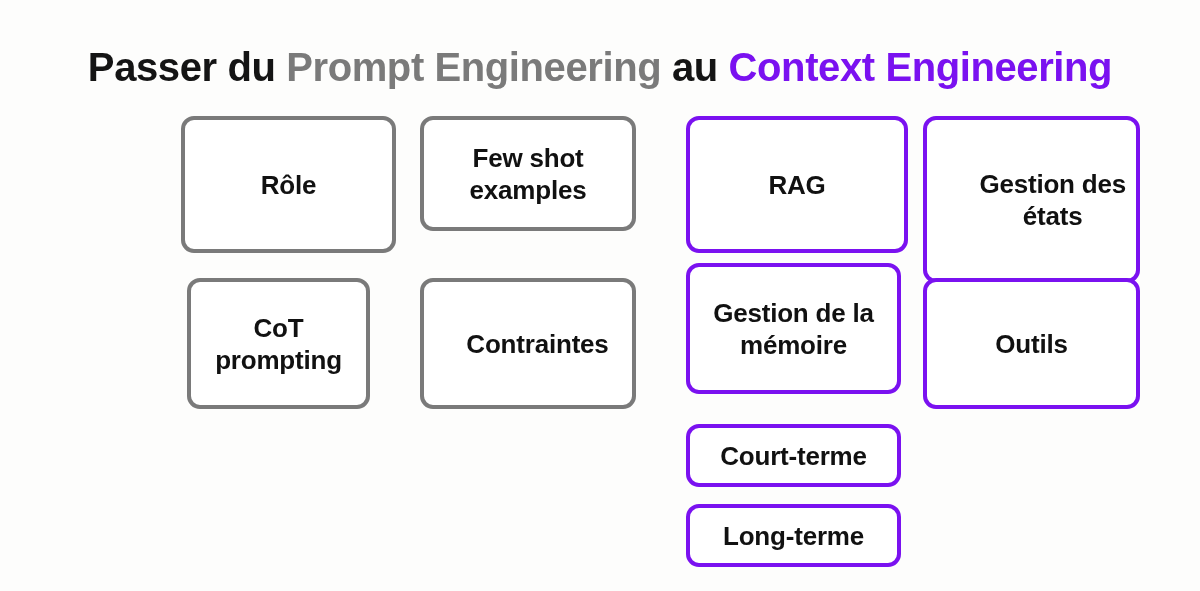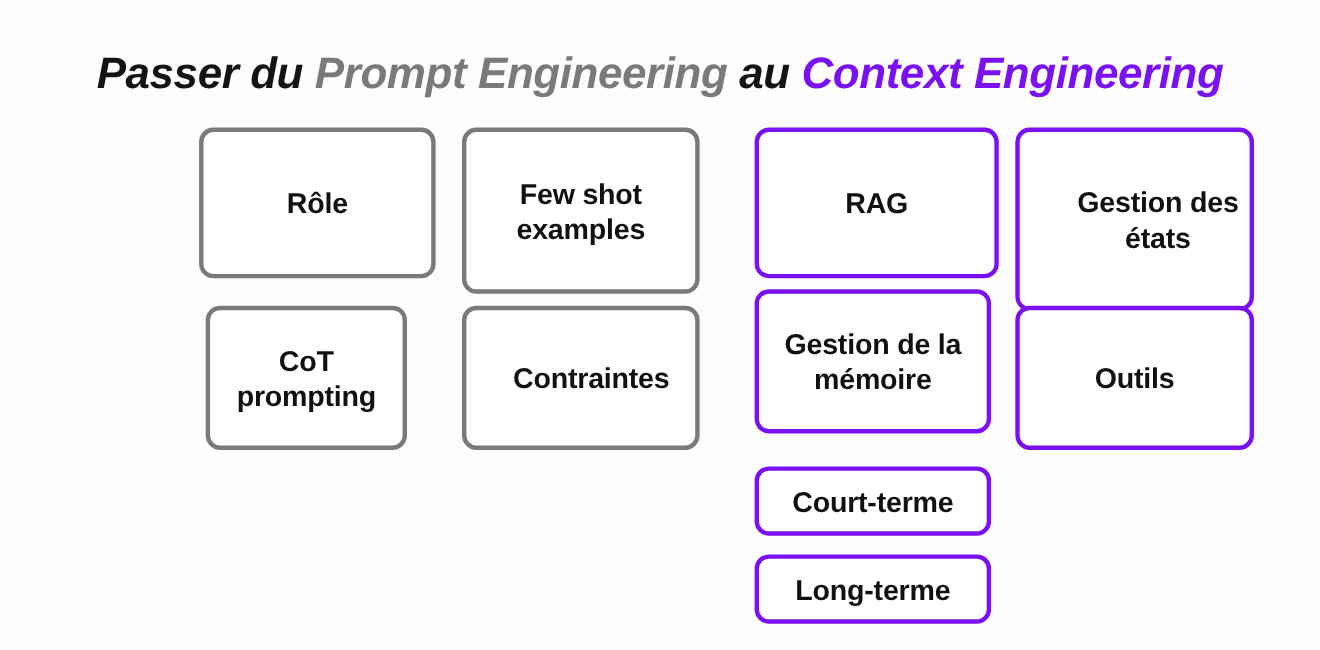--- a/index.html
+++ b/index.html
@@ -31,21 +31,21 @@
     left: 0;
     top: 14px;
     width: 1200px;
     text-align: center;
     font-size: 40px;
     font-weight: 700;
     letter-spacing: -0.4px;
     line-height: 52px;
     white-space: nowrap;
   }
-  #title .seg { display: inline; font-style: italic; }
+  #title .seg { display: inline; }
   #title .seg-dark   { color: #141414; }
   #title .seg-gray   { color: #7a7a7a; }
   #title .seg-purple { color: #7a11f0; }
   #title .sp { display: inline; white-space: pre; }
 
   
   .box {
     position: absolute;
     box-sizing: border-box;
     background: #ffffff;
@@ -62,21 +62,21 @@
     line-height: 32px;
     letter-spacing: -0.2px;
     padding: 4px 10px;
   }
   .box.gray   { border-color: #7a7a7a; }
   .box.purple { border-color: #7a11f0; }
   .box .label { display: block; white-space: pre-line; }
 
   
   #box-role        { left: 181px; top: 116px; width: 215px; height: 137px; }
-  #box-fewshot     { left: 420px; top: 116px; width: 216px; height: 151px; border-radius: 13px; }
+  #box-fewshot     { left: 420px; top: 116px; width: 216px; height: 115px; border-radius: 13px; }
   #box-rag         { left: 686px; top: 116px; width: 222px; height: 137px; }
   #box-etats       { left: 923px; top: 116px; width: 217px; height: 167px; justify-content: flex-end; }
 
   #box-cot         { left: 187px; top: 278px; width: 183px; height: 131px; }
   #box-contraintes { left: 420px; top: 278px; width: 216px; height: 131px; padding-left: 29px; }
   #box-memoire     { left: 686px; top: 263px; width: 215px; height: 131px; }
   #box-outils      { left: 923px; top: 278px; width: 217px; height: 131px; }
 
   #box-court       { left: 686px; top: 424px; width: 215px; height: 63px; }
   #box-long        { left: 686px; top: 504px; width: 215px; height: 63px; }

